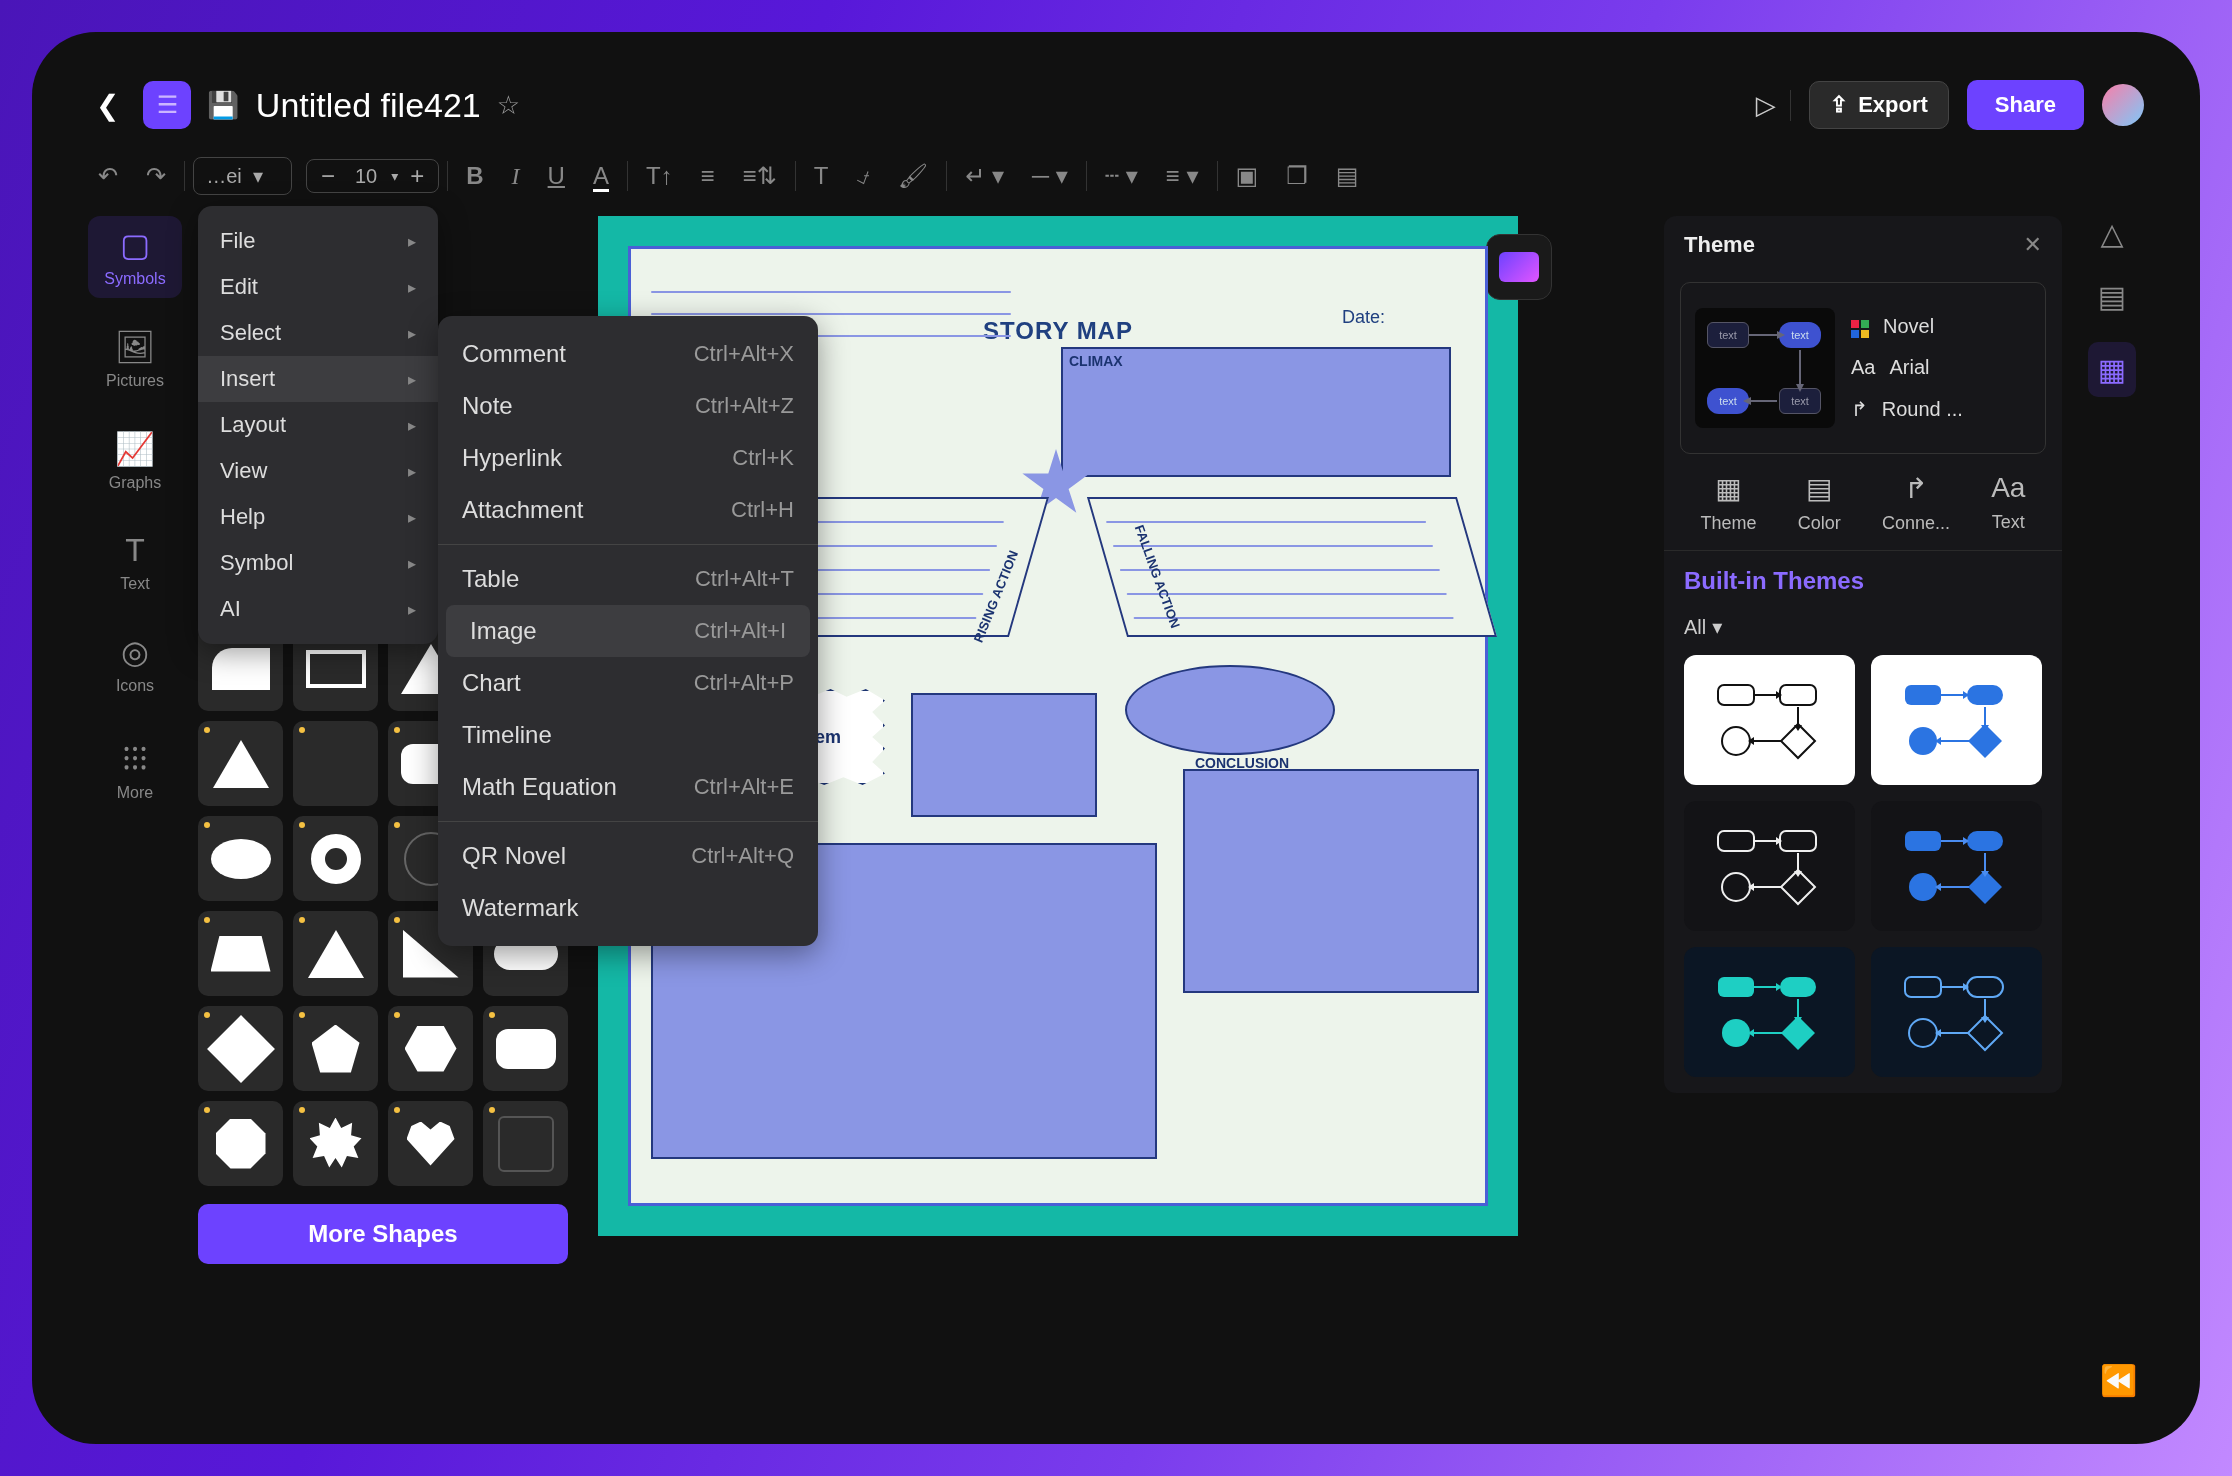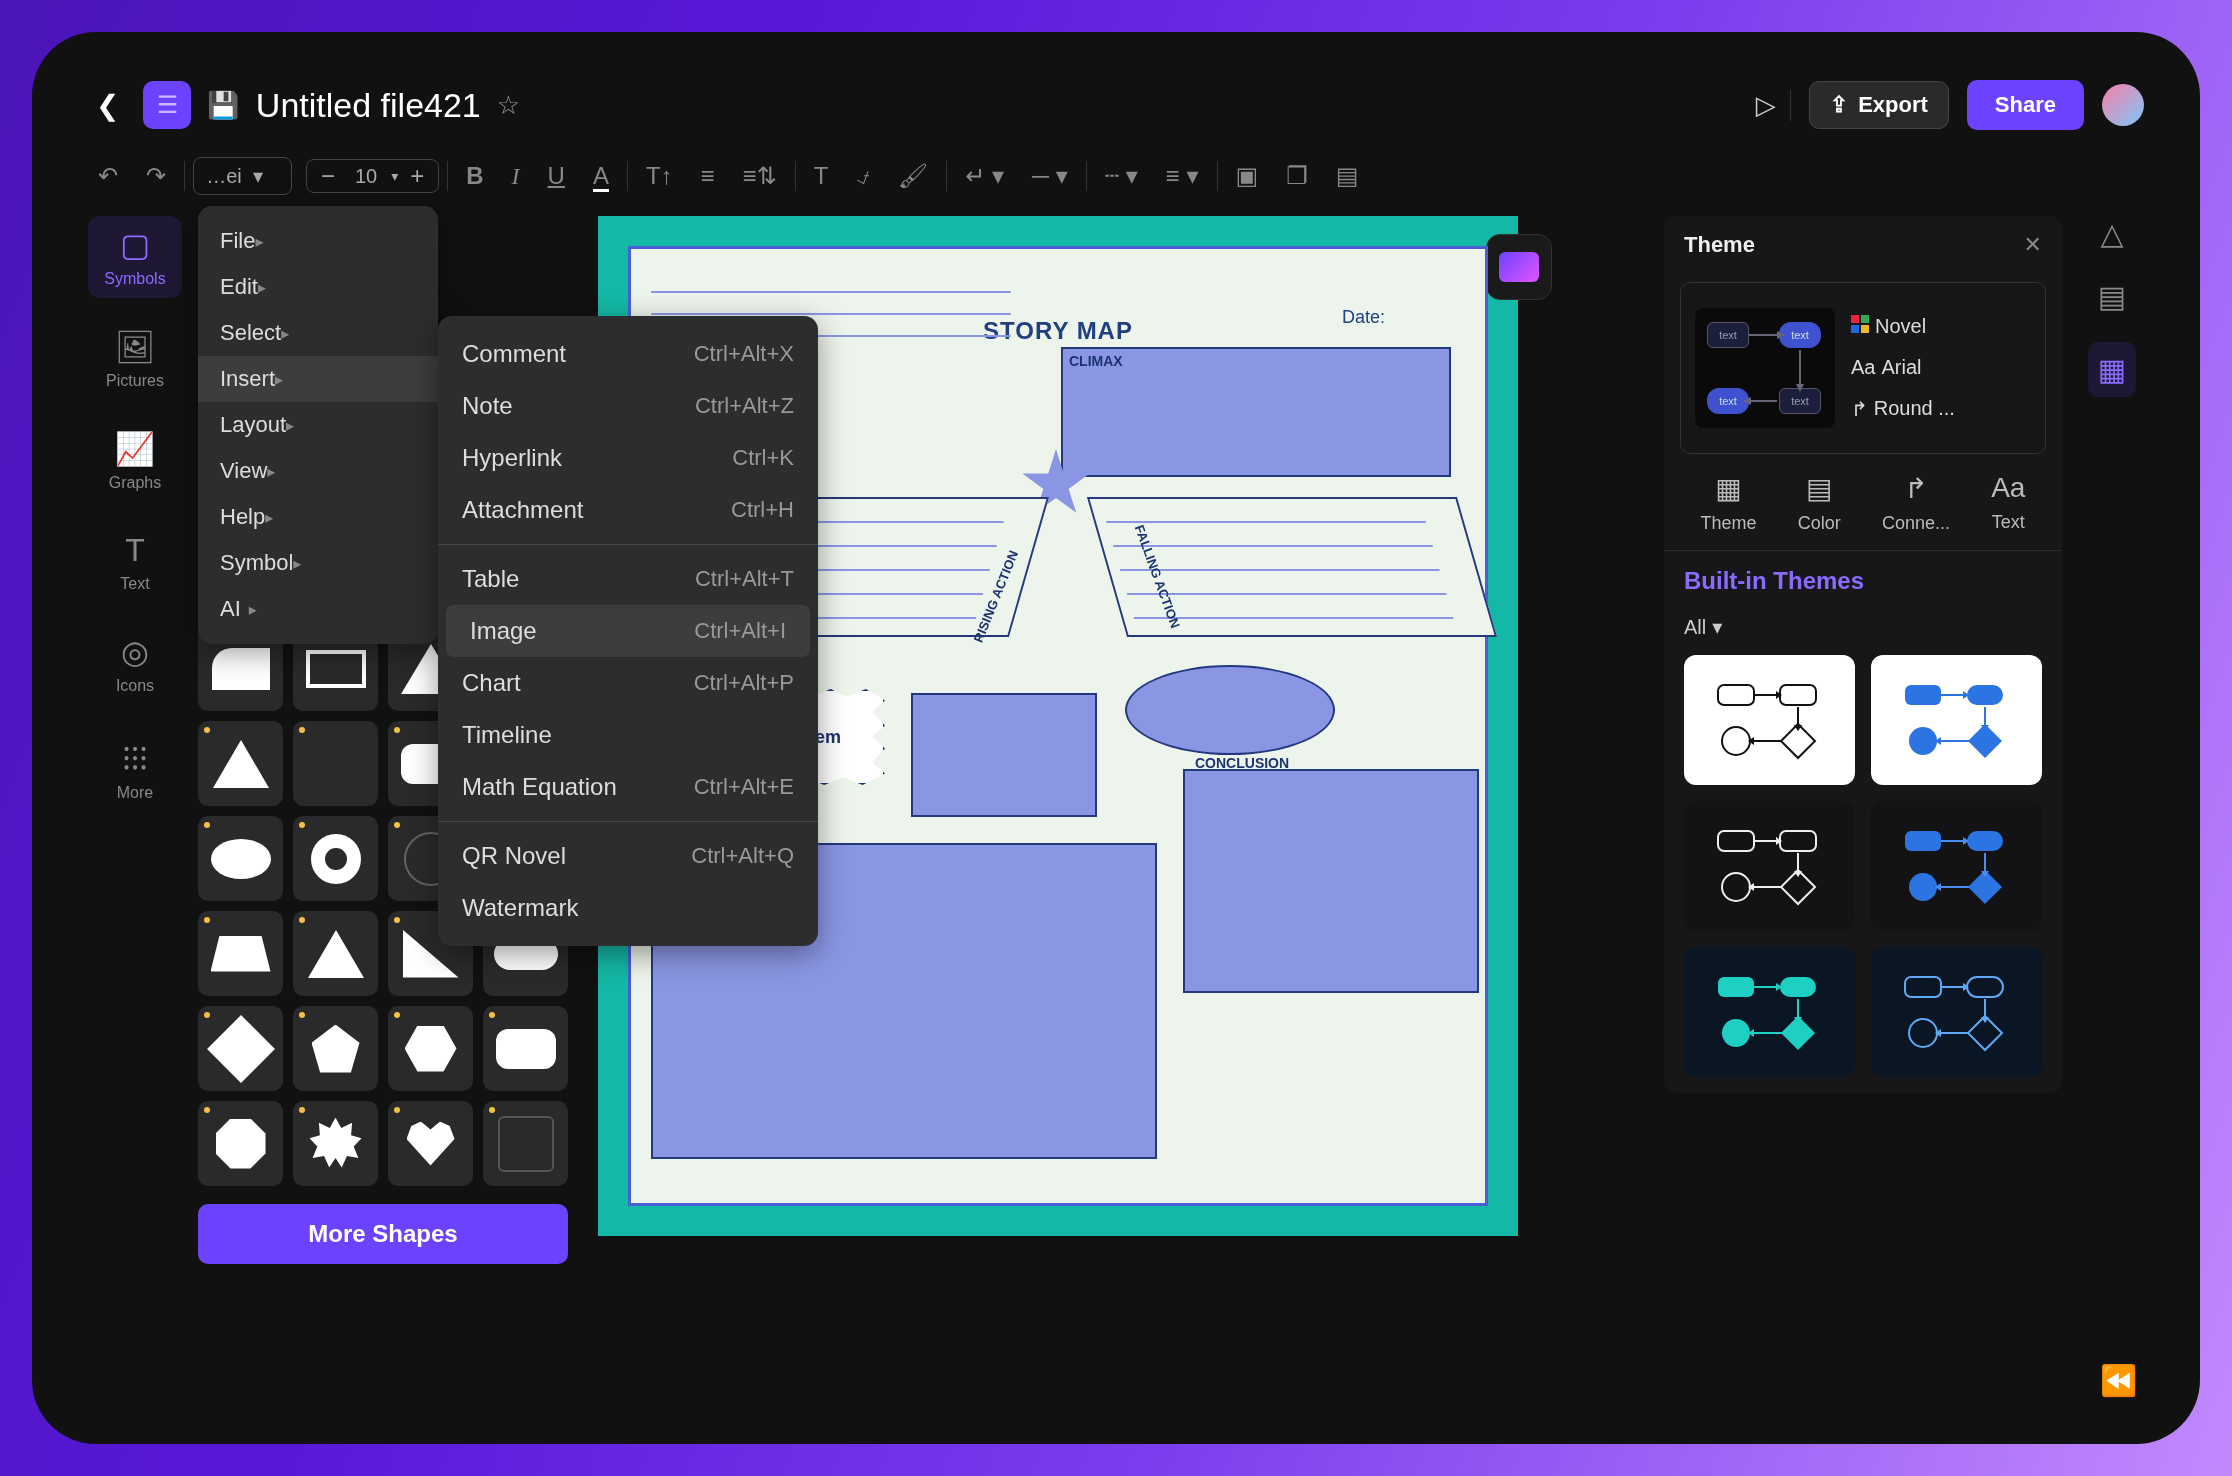--- a/index.html
+++ b/index.html
@@ -52,21 +52,21 @@
 .sh-pill{width:64px;height:32px;background:#fff;border-radius:20px}
 .sh-diam{width:48px;height:48px;background:#fff;transform:rotate(45deg)}
 .sh-pent{width:48px;height:48px;background:#fff;clip-path:polygon(50% 0,100% 38%,82% 100%,18% 100%,0 38%)}
 .sh-hex{width:52px;height:46px;background:#fff;clip-path:polygon(25% 0,75% 0,100% 50%,75% 100%,25% 100%,0 50%)}
 .sh-oct{width:50px;height:50px;background:#fff;clip-path:polygon(30% 0,70% 0,100% 30%,100% 70%,70% 100%,30% 100%,0 70%,0 30%)}
 .sh-burst{width:52px;height:52px;background:#fff;clip-path:polygon(50% 0,61% 20%,82% 10%,80% 34%,100% 40%,85% 56%,94% 78%,72% 74%,62% 96%,50% 78%,38% 96%,28% 74%,6% 78%,15% 56%,0 40%,20% 34%,18% 10%,39% 20%)}
 .sh-heart{width:48px;height:44px;background:#fff;clip-path:polygon(50% 100%,0 40%,10% 10%,30% 0%,50% 18%,70% 0%,90% 10%,100% 40%)}
 .sh-empty{width:56px;height:56px;border:2px solid #555;background:transparent;border-radius:6px}
 .more-shapes{background:#6D42FF;color:#fff;border:none;border-radius:10px;padding:16px 0;margin-top:18px;width:100%;font-size:24px;font-weight:600;cursor:pointer}
 .main-menu{position:absolute;left:110px;top:0;background:#2D2D30;border-radius:14px;width:240px;padding:12px 0;box-shadow:0 8px 30px rgba(0,0,0,.4);z-index:5}
-.mm-item{display:flex;align-items:center;padding:10px 22px;color:#ddd;font-size:22px;cursor:pointer}
+.mm-item{display:flex;align-items:center;justify-content:space-between;padding:10px 22px;color:#ddd;font-size:22px;cursor:pointer}
 .mm-item:hover,.mm-item.hover{background:#3d3d40}
 .mm-arrow{color:#888;font-size:16px}
 .ai-badge{width:26px;height:20px;background:linear-gradient(135deg,#6D42FF,#BA55FF);border-radius:4px;margin-left:8px}
 .insert-menu{position:absolute;left:350px;top:110px;background:#2D2D30;border-radius:14px;width:380px;padding:12px 0;box-shadow:0 8px 30px rgba(0,0,0,.4);z-index:6}
 .im-item{display:flex;align-items:center;justify-content:space-between;padding:12px 24px;color:#ddd;font-size:24px;cursor:pointer}
 .im-item.sel{background:#3d3d40;border-radius:8px;margin:0 8px}
 .im-short{color:#999;font-size:22px}
 .im-sep{height:1px;background:#444;margin:8px 0}
 .canvas-wrap{position:absolute;left:510px;top:10px;width:920px;height:1020px;background:#14b8a6;padding:30px}
 .canvas{background:#EDF4EB;width:100%;height:100%;position:relative;border:3px solid #4A5FD6}
@@ -95,21 +95,21 @@
 .theme-panel{position:absolute;right:82px;top:10px;width:398px;background:#17171a;border-radius:12px;padding:0}
 .tp-head{display:flex;align-items:center;justify-content:space-between;padding:16px 20px}
 .tp-title{color:#eee;font-size:22px;font-weight:600}
 .tp-close{color:#888;font-size:22px;background:none;border:none;cursor:pointer}
 .tp-preview{margin:8px 16px 18px;padding:14px;border:1px solid #333;border-radius:10px;display:flex;gap:16px;align-items:center}
 .tp-thumb{width:140px;height:120px;background:#0a0a0a;border-radius:8px;position:relative}
 .tp-thumb .n1{position:absolute;left:12px;top:14px;width:42px;height:26px;background:#1C1F3C;border:1px solid #556;border-radius:6px;color:#99a;font-size:11px;display:flex;align-items:center;justify-content:center}
 .tp-thumb .n2{position:absolute;right:14px;top:14px;width:42px;height:26px;background:#3E52D0;border-radius:12px;color:#cde;font-size:11px;display:flex;align-items:center;justify-content:center}
 .tp-thumb .n3{position:absolute;left:12px;bottom:14px;width:42px;height:26px;background:#3E52D0;border-radius:12px;color:#cde;font-size:11px;display:flex;align-items:center;justify-content:center}
 .tp-thumb .n4{position:absolute;right:14px;bottom:14px;width:42px;height:26px;background:#1C1F3C;border:1px solid #556;border-radius:6px;color:#99a;font-size:11px;display:flex;align-items:center;justify-content:center}
-.tp-prop{display:flex;align-items:flex-start;gap:6px;color:#ddd;font-size:20px;margin:18px 0}
+.tp-prop{display:flex;align-items:flex-end;gap:14px;color:#ddd;font-size:20px;margin:18px 0}
 .tp-prop .pic{font-size:20px}
 .tp-tabs{display:flex;justify-content:space-around;padding:0 16px 16px;border-bottom:1px solid #2a2a2a}
 .tp-tab{display:flex;flex-direction:column;align-items:center;gap:8px;cursor:pointer;color:#bbb}
 .tp-tab .tic{font-size:28px}
 .tp-tab .tlbl{font-size:18px}
 .tp-section{padding:16px 20px}
 .tp-link{color:#8B6BFF;font-size:24px;font-weight:600;}
 .tp-filter{color:#ccc;font-size:20px;margin-top:20px;display:flex;align-items:center;gap:6px}
 .theme-grid{display:grid;grid-template-columns:1fr 1fr;gap:16px;margin-top:16px}
 .theme-cell{height:130px;border-radius:12px;display:flex;align-items:center;justify-content:center;cursor:pointer;position:relative}

